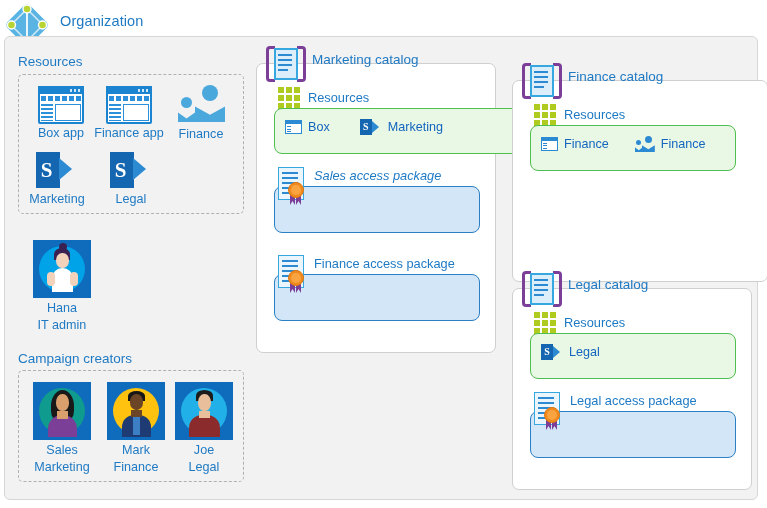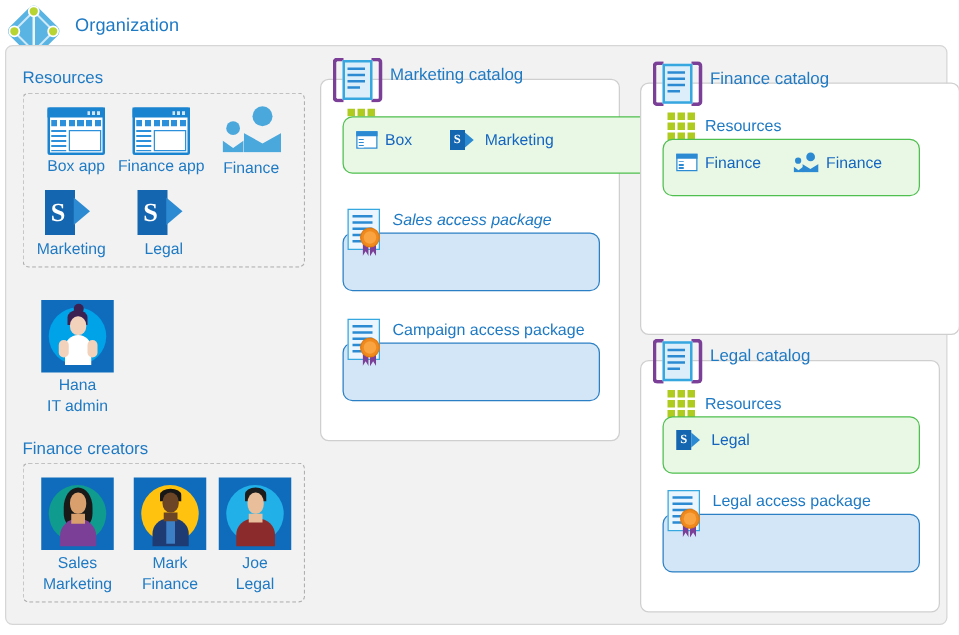--- a/index.html
+++ b/index.html
@@ -238,21 +238,21 @@
       <div class="hair" style="left:26px;top:3px;width:8px;height:8px;border-radius:50%;background:#3b2152;"></div>
       <div class="head" style="left:23px;top:13px;width:13px;height:15px;background:#f3d2bc;"></div>
       <div class="torso" style="left:19px;top:28px;width:21px;height:24px;background:#ffffff;"></div>
       <div class="torso" style="left:14px;top:32px;width:8px;height:14px;border-radius:8px;background:#f3d2bc;"></div>
       <div class="torso" style="left:37px;top:32px;width:8px;height:14px;border-radius:8px;background:#f3d2bc;"></div>
     </div>
     <div class="cap">Hana</div>
     <div class="cap">IT admin</div>
   </div>
 
-  <div class="cc-head">Finance creators</div>
+  <div class="cc-head">Campaign creators</div>
   <div class="dashed-box" id="catalog-creators-box"></div>
 
   <div class="person" style="left:22px;top:382px;">
     <div class="avatar">
       <div class="circ" style="background:#0f9b8e;"></div>
       <div class="hair" style="left:18px;top:8px;width:23px;height:32px;border-radius:50% 50% 35% 35%;background:#191919;"></div>
       <div class="head" style="left:23px;top:12px;width:13px;height:17px;background:#d9a06e;"></div>
       <div class="torso" style="left:15px;top:33px;width:29px;height:22px;border-radius:14px 14px 0 0;background:#7b3f98;"></div>
       <div class="torso" style="left:24px;top:29px;width:11px;height:8px;border-radius:0;background:#d9a06e;"></div>
     </div>
@@ -308,21 +308,21 @@
           <i></i>
           <i></i>
           <i></i>
           <i></i>
           <i></i>
           <i></i>
       </div>
       <div class="t">Resources</div>
     </div>
 
-    <div class="green-box" style="left:18px;top:48px;width:248px;height:46px;">
+    <div class="green-box" style="left:18px;top:63px;width:248px;height:46px;">
       <div class="green-row">
         <div class="gr-item">
           <div class="mini-app">
               <div class="o"></div>
               <div class="b"></div>
               <div class="s"></div>
             </div>
           <div class="t">Box</div>
         </div>
         <div class="gr-item" style="margin-left:14px;">
@@ -359,26 +359,26 @@
         <div class="ln" style="top:5px;width:16px;"></div>
         <div class="ln" style="top:10px;width:16px;"></div>
         <div class="ln" style="top:15px;width:16px;"></div>
         <div class="ln" style="top:20px;width:16px;"></div>
         <div class="ln" style="top:25px;width:11px;"></div>
         <div class="rib1"></div>
           <div class="rib2"></div>
         <div class="medal"></div>
           <div class="medal-in"></div>
       </div>
-      <div class="pkg-title">Campaign access package</div>
+      <div class="pkg-title">Finance access package</div>
       <div class="blue-box"></div>
     </div>
   </div>
 
-  <div class="catalog" style="left:512px;top:48px;width:256px;height:220px;">
+  <div class="catalog" style="left:512px;top:62px;width:256px;height:220px;">
     <div class="card"></div>
     <div class="cat-icon">
       <div class="docbrk">
         <div class="lb"></div>
           <div class="rb"></div>
           <div class="pg"></div>
         <div class="ln" style="top:9px;width:14px;"></div>
         <div class="ln" style="top:14px;width:14px;"></div>
         <div class="ln" style="top:19px;width:14px;"></div>
         <div class="ln" style="top:24px;width:10px;"></div>

